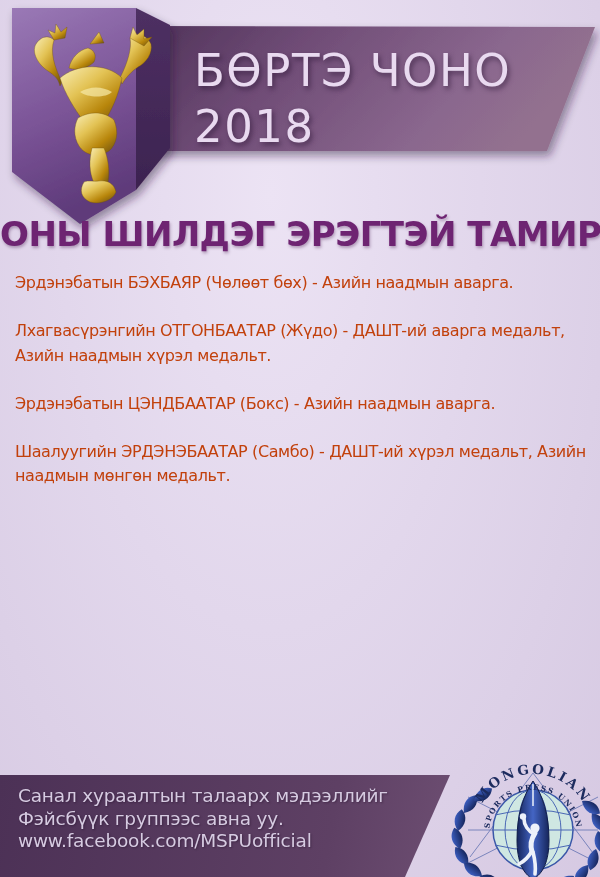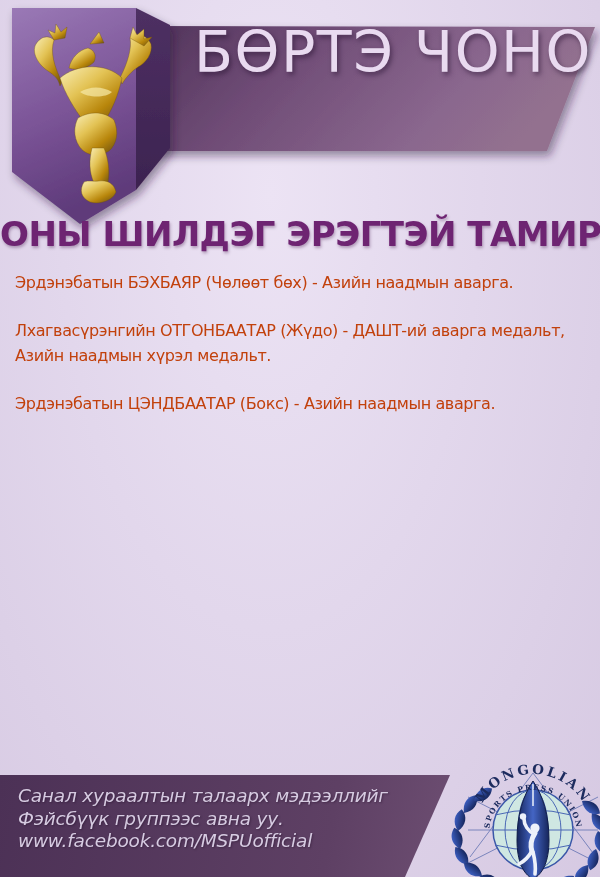--- a/index.html
+++ b/index.html
@@ -3,22 +3,22 @@
 <meta charset="utf-8">
 <style>
   html,body{margin:0;padding:0;}
   body{
     width:600px;height:877px;overflow:hidden;position:relative;
     font-family:"DejaVu Sans","Liberation Sans",sans-serif;
     background:radial-gradient(ellipse at 45% 22%, #ece3f4 0%, #e2d7ec 45%, #d6c9e2 100%);
   }
   .hdr-svg{position:absolute;top:0;left:0;}
   .banner-text{
-    position:absolute;top:24px;left:194px;
-    color:#e9daf0;font-size:57px;line-height:56px;font-weight:400;
+    position:absolute;top:43px;left:194px;
+    color:#e9daf0;font-size:45px;line-height:56px;font-weight:400;
     letter-spacing:1.5px;text-shadow:2px 3px 5px rgba(40,18,50,.55);
     white-space:nowrap;
   }
   .page-title{
     position:absolute;top:214px;left:0;width:600px;
     text-align:center;font-size:34px;font-weight:bold;letter-spacing:-0.5px;
     color:#6e2472;text-shadow:1px 2px 3px rgba(74,30,80,.35);
     white-space:nowrap;
   }
   .athletes{
@@ -28,21 +28,20 @@
   .athletes p{margin:0 0 23.5px 0;}
   .footer-band{
     position:absolute;top:775px;left:0;width:600px;height:102px;
     background:linear-gradient(100deg,#4c3156 0%,#5e4064 55%,#7e5e82 100%);
     clip-path:polygon(0 0,75% 0,67.5% 100%,0 100%);
   }
   .footer-text{
     position:absolute;top:785px;left:18px;
     color:#d6cbe1;font-size:18.5px;line-height:22.5px;letter-spacing:-0.2px;
     text-shadow:1px 1px 2px rgba(30,10,35,.4);
-    font-style:italic;
   }
   .logo-svg{position:absolute;left:450px;top:735px;}
   .arc-top{font-family:"DejaVu Serif","Liberation Serif",serif;font-size:13.5px;letter-spacing:2.5px;fill:#1c2b5e;font-weight:bold;}
   .arc-bot{font-family:"DejaVu Serif","Liberation Serif",serif;font-size:7.5px;letter-spacing:1.6px;fill:#1c2b5e;font-weight:bold;}
 </style>
 </head>
 <body>
 
 <svg class="hdr-svg" width="600" height="250" viewBox="0 0 600 250">
   <defs>
@@ -89,28 +88,30 @@
     <path d="M60,78 C76,64 106,62 122,78 C118,96 112,110 104,122 C98,129 90,129 84,122 C74,108 65,94 60,78 Z"></path>
     <path d="M78,118 C90,111 104,111 114,120 C119,132 117,144 109,151 C96,158 85,155 79,146 C73,136 74,126 78,118 Z"></path>
     <path d="M92,148 C89,160 89,172 94,183 C98,189 104,189 108,182 C110,170 108,158 104,148 Z"></path>
     <path d="M84,182 C79,190 81,198 90,202 C101,205 113,200 116,192 C114,183 107,180 99,181 C93,182 88,180 84,182 Z"></path>
     <path d="M80,92 C90,86 102,86 112,92 C106,98 88,98 80,92 Z" fill="#f6e9a8" stroke="none" opacity="0.7"></path>
   </g>
 </svg>
 
 <div class="banner-text">
   <div>БӨРТЭ ЧОНО</div>
+  <div>2018</div>
 </div>
 
 <div class="page-title">ОНЫ ШИЛДЭГ ЭРЭГТЭЙ ТАМИРЧИН</div>
 
 <div class="athletes">
   <p>Эрдэнэбатын БЭХБАЯР (Чөлөөт бөх) - Азийн наадмын аварга.</p>
   <p>Лхагвасүрэнгийн ОТГОНБААТАР (Жүдо) - ДАШТ-ий аварга медальт, Азийн наадмын хүрэл медальт.</p>
   <p>Эрдэнэбатын ЦЭНДБААТАР (Бокс) - Азийн наадмын аварга.</p>
+  <p>Шаалуугийн ЭРДЭНЭБААТАР (Самбо) - ДАШТ-ий хүрэл медальт, Азийн наадмын мөнгөн медальт.</p>
 </div>
 
 <div class="footer-band"></div>
 <div class="footer-text">
   <div>Санал хураалтын талаарх мэдээллийг</div>
   <div>Фэйсбүүк группээс авна уу.</div>
   <div>www.facebook.com/MSPUofficial</div>
 </div>
 
 <svg class="logo-svg" width="156" height="146" viewBox="0 0 156 146">

